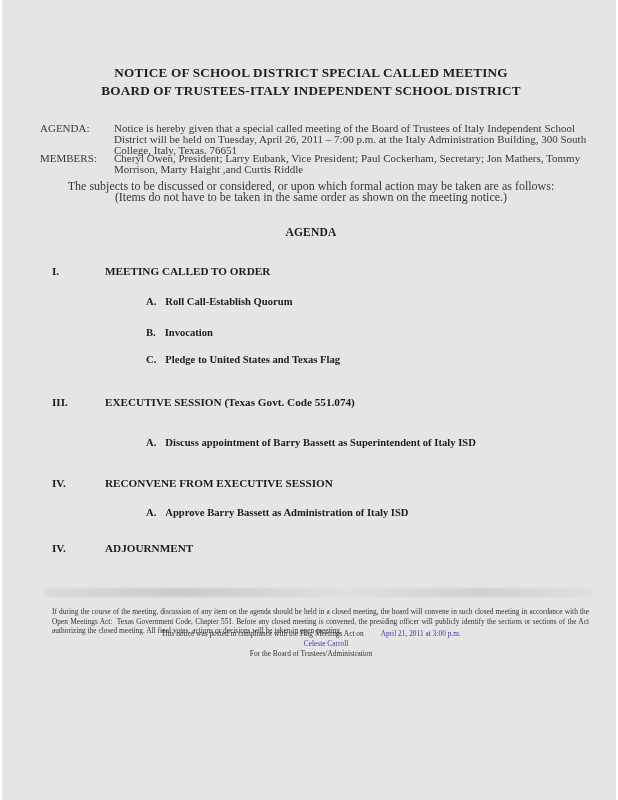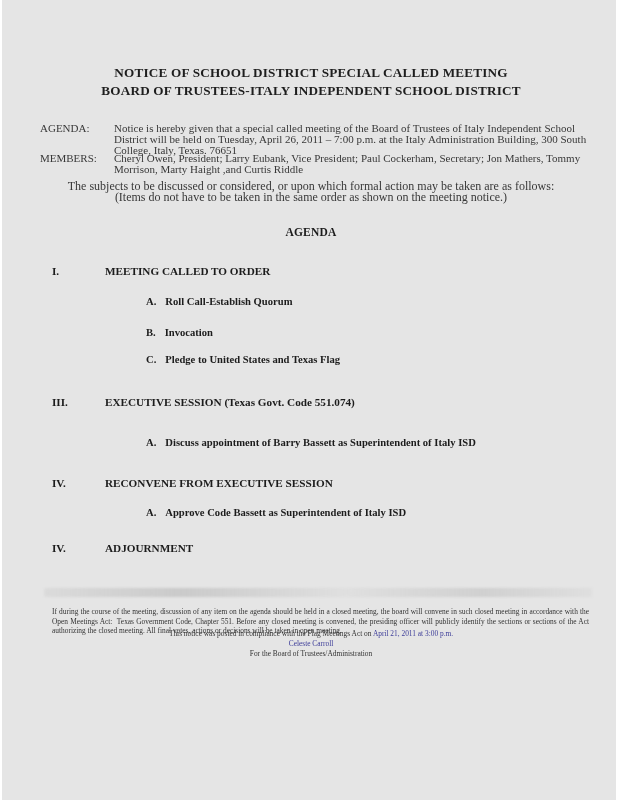--- a/index.html
+++ b/index.html
@@ -31,21 +31,21 @@
     position:absolute;top:588px;left:42px;width:548px;height:9px;border-radius:2px;
     background:linear-gradient(90deg,rgba(190,190,190,.25),rgba(170,170,170,.45) 25%,rgba(200,200,200,.18) 55%,rgba(178,178,178,.4) 80%,rgba(200,200,200,.2));
     filter:blur(1px);
   }
   .footer-para{
     position:absolute;top:607px;left:50px;width:537px;
     font-size:7.4px;line-height:9.7px;color:#333;text-align:justify;white-space:pre-wrap;
   }
   .center-line{position:absolute;left:0;width:618px;text-align:center;font-size:7.4px;line-height:9.7px;color:#333;}
   .line-posted{top:629px;} .line-name{top:639px;} .line-role{top:649px;}
-  .accent{color:#3d3d99;}
+  .accent{color:#3d3d99;margin-left:15px;}
 </style>
 </head>
 <body>
 
 <div class="page">
 
   <div class="title-block">
     <div>NOTICE OF SCHOOL DISTRICT SPECIAL CALLED MEETING</div>
     <div>BOARD OF TRUSTEES-ITALY INDEPENDENT SCHOOL DISTRICT</div>
   </div>
@@ -87,21 +87,21 @@
   </div>
   <div class="sub-item item-3a">
     <span class="ltr">A.</span><span>Discuss appointment of Barry Bassett as Superintendent of Italy ISD</span>
   </div>
 
   <div class="section sec-4">
     <span class="num">IV.</span>
     <span class="ttl">RECONVENE FROM EXECUTIVE SESSION</span>
   </div>
   <div class="sub-item item-4a">
-    <span class="ltr">A.</span><span>Approve Code Bassett as Superintendent of Italy ISD</span>
+    <span class="ltr">A.</span><span>Approve Barry Bassett as Administration of Italy ISD</span>
   </div>
 
   <div class="section sec-5">
     <span class="num">IV.</span>
     <span class="ttl">ADJOURNMENT</span>
   </div>
 
   <div class="scan-band"></div>
 
   <div class="footer-para">If during the course of the meeting, discussion of any item on the agenda should be held in a closed meeting, the board will convene in such closed meeting in accordance with the Open Meetings Act:  Texas Government Code, Chapter 551. Before any closed meeting is convened, the presiding officer will publicly identify the sections or sections of the Act authorizing the closed meeting. All final votes, actions or decisions will be taken in open meeting.</div>

